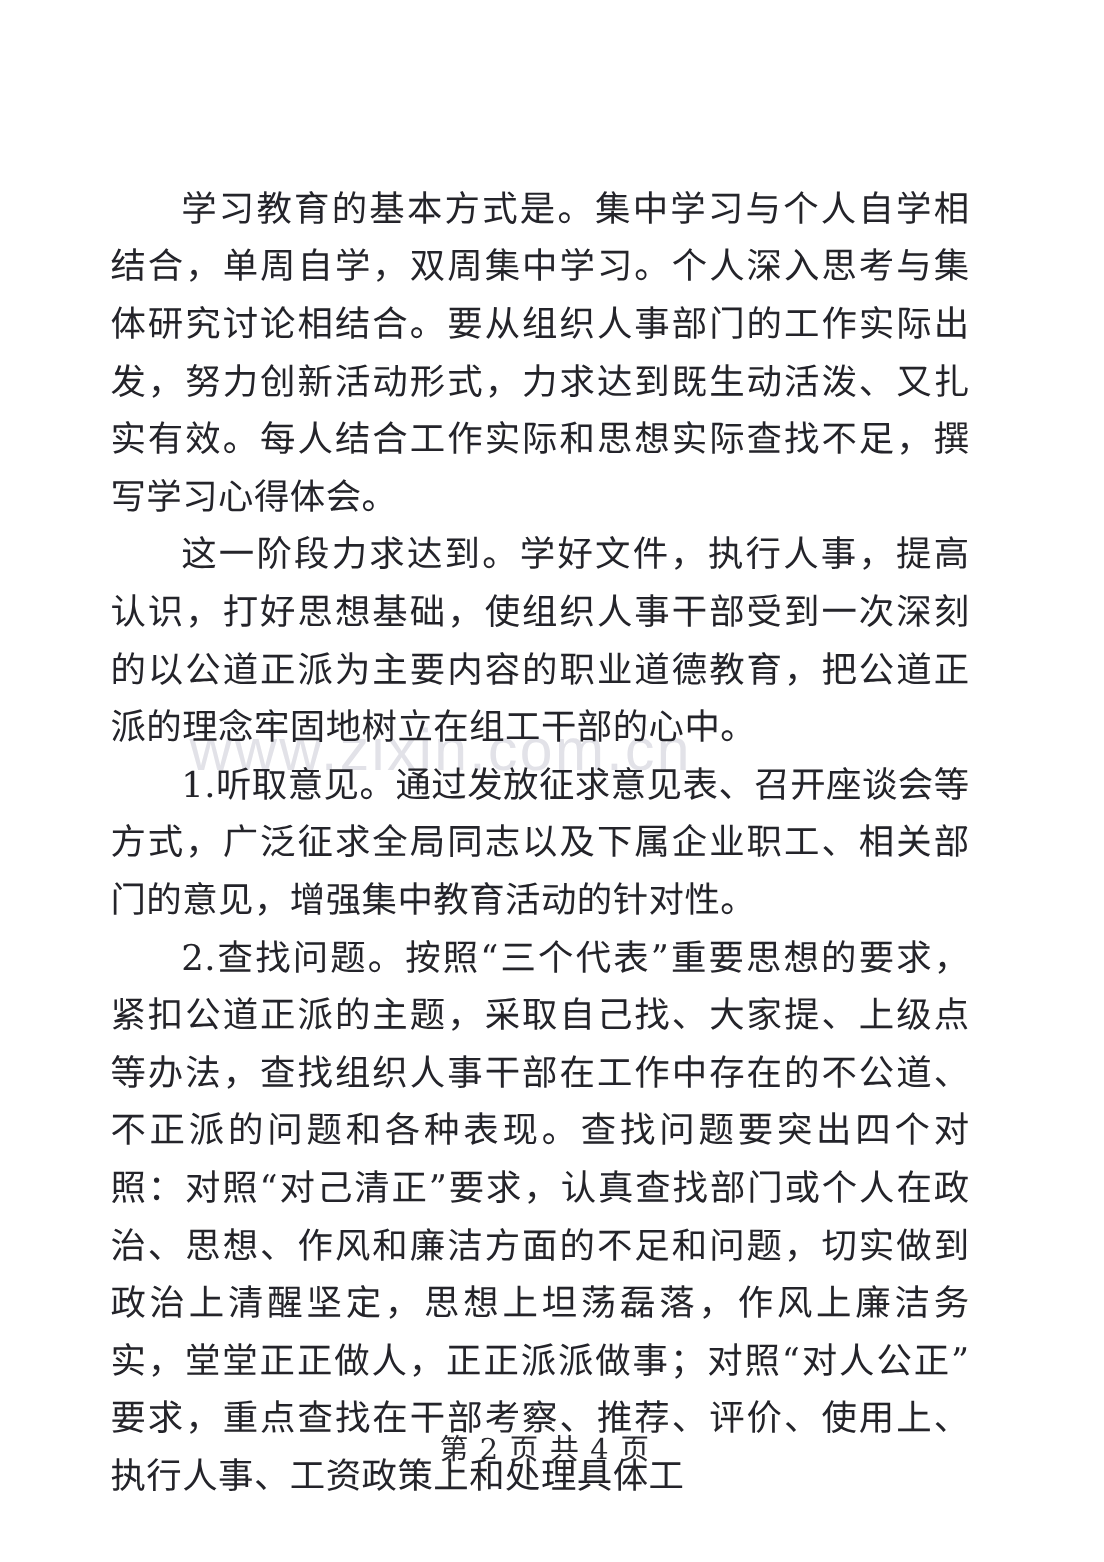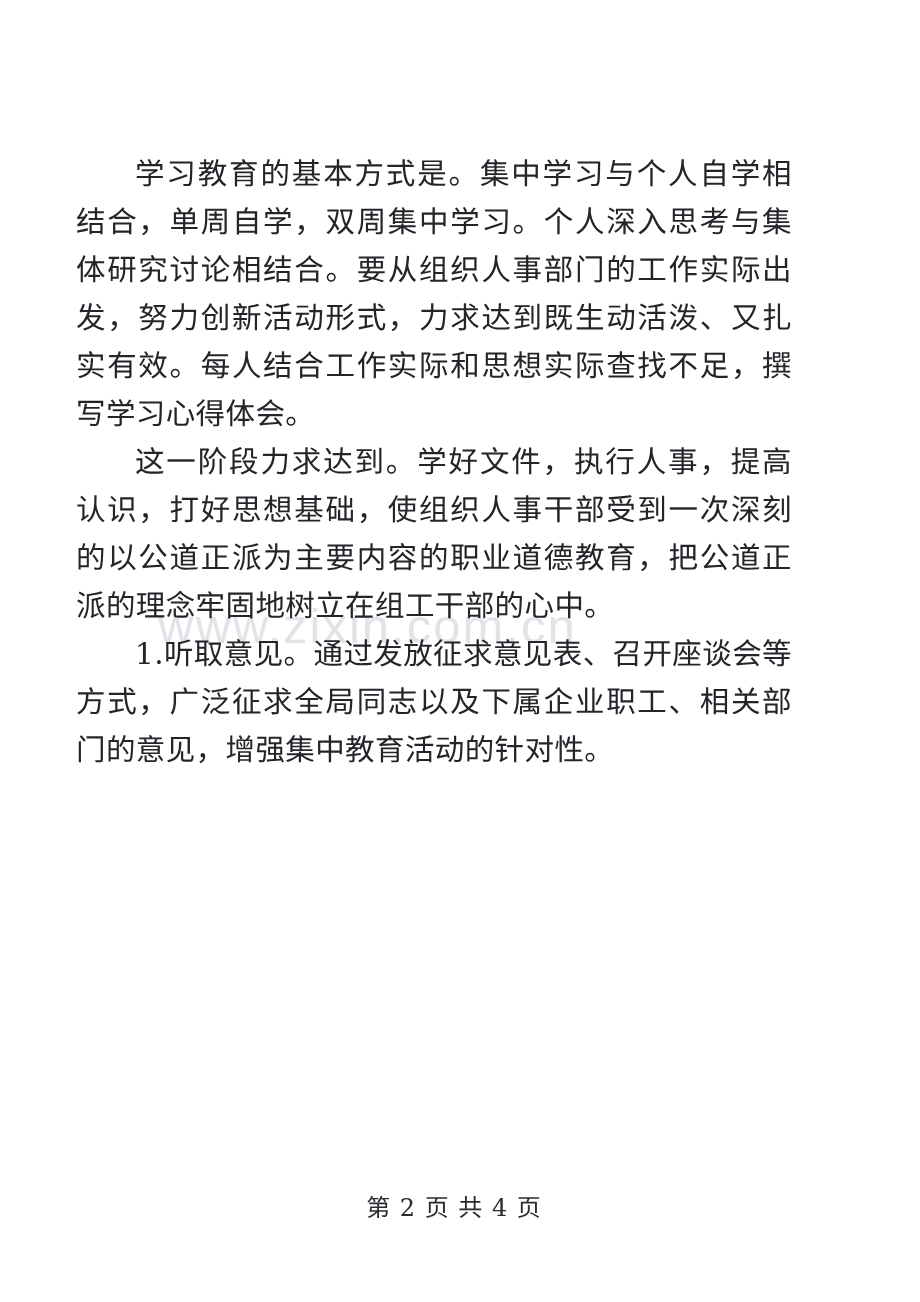--- a/index.html
+++ b/index.html
@@ -33,21 +33,21 @@
     font-weight: 400;
     letter-spacing: 2px;
     line-height: 56px;
     white-space: nowrap;
     user-select: none;
     pointer-events: none;
   }
   
   .content {
     position: absolute;
-    left: 76px;
+    left: 92px;
     top: 150px;
     width: 716px;
     z-index: 2;
   }
   .para {
     margin: 0;
     padding: 0;
     color: #24242a;
     font-family: "DejaVu Serif", "Liberation Serif", serif;
     font-size: 29.5px;
@@ -87,19 +87,20 @@
 <body>
 
 <div class="page">
 
   <div class="watermark">www.zixin.com.cn</div>
 
   <div class="content">
     <p class="para">学习教育的基本方式是。集中学习与个人自学相结合，单周自学，双周集中学习。个人深入思考与集体研究讨论相结合。要从组织人事部门的工作实际出发，努力创新活动形式，力求达到既生动活泼、又扎实有效。每人结合工作实际和思想实际查找不足，撰写学习心得体会。</p>
     <p class="para">这一阶段力求达到。学好文件，执行人事，提高认识，打好思想基础，使组织人事干部受到一次深刻的以公道正派为主要内容的职业道德教育，把公道正派的理念牢固地树立在组工干部的心中。</p>
     <p class="para">1.听取意见。通过发放征求意见表、召开座谈会等方式，广泛征求全局同志以及下属企业职工、相关部门的意见，增强集中教育活动的针对性。</p>
+    <p class="para clipped">2.查找问题。按照“三个代表”重要思想的要求，紧扣公道正派的主题，采取自己找、大家提、上级点等办法，查找组织人事干部在工作中存在的不公道、不正派的问题和各种表现。查找问题要突出四个对照：对照“对己清正”要求，认真查找部门或个人在政治、思想、作风和廉洁方面的不足和问题，切实做到政治上清醒坚定，思想上坦荡磊落，作风上廉洁务实，堂堂正正做人，正正派派做事；对照“对人公正”要求，重点查找在干部考察、推荐、评价、使用上、执行人事、工资政策上和处理具体工</p>
   </div>
 
   <div class="footer">
     <span class="footer-text">第 2 页  共 4 页</span>
   </div>
 
 </div>
 
 </body></html>

